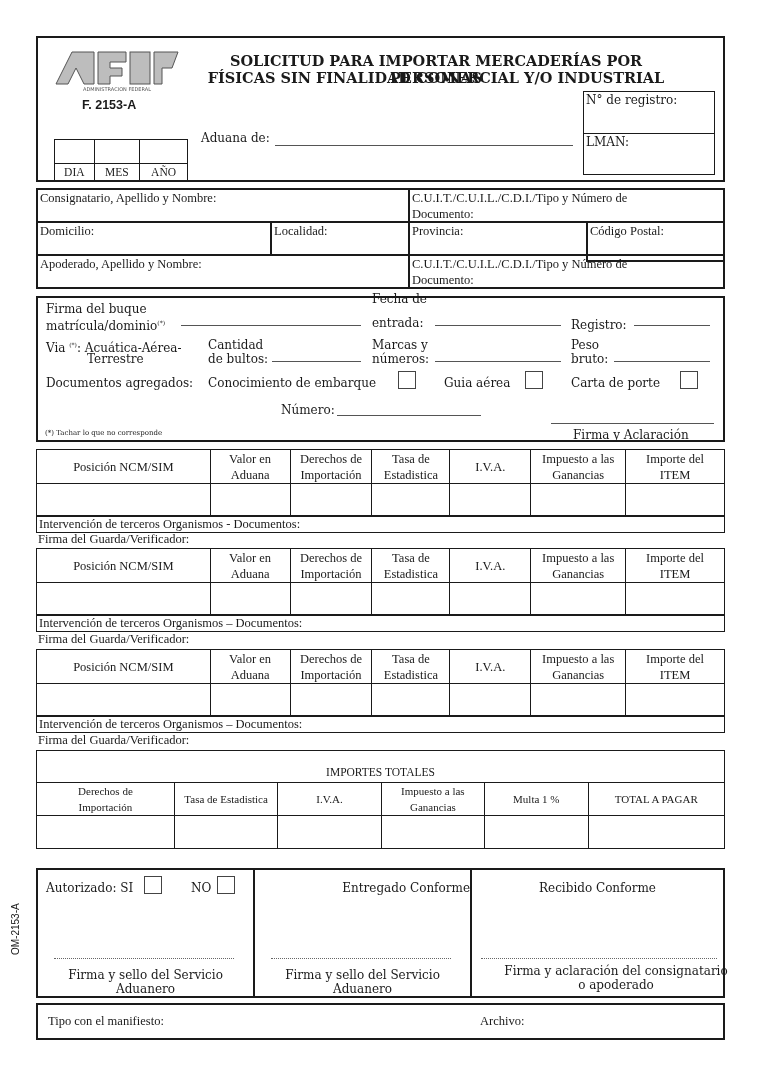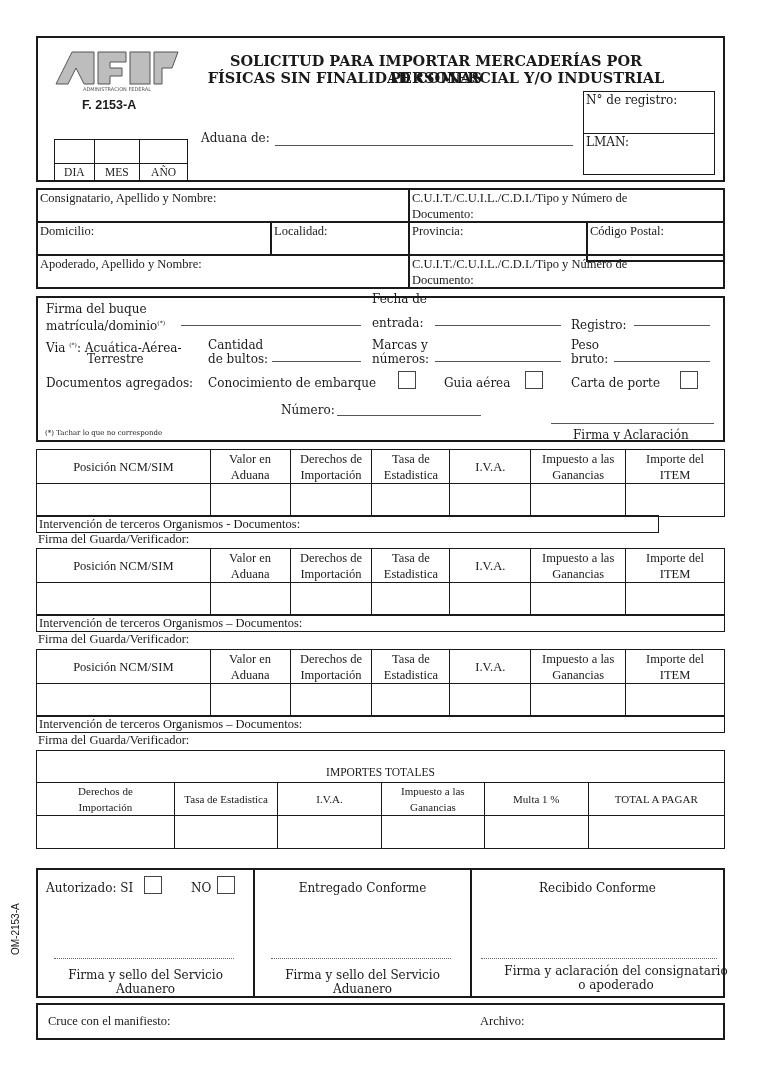--- a/index.html
+++ b/index.html
@@ -152,21 +152,21 @@
     <td></td>
     <td></td>
     <td></td>
     <td></td>
     <td></td>
     <td></td>
     <td></td>
   </tr>
 </tbody>
   </table>
-<div class="cellbox" style="left:36px; top:515px; width:623px; height:18px; padding-top:0;">
+<div class="cellbox" style="left:36px; top:515px; width:689px; height:18px; padding-top:0;">
   <span>Intervención de terceros Organismos - Documentos:</span>
 </div>
 <div class="ts" style="left:38px; top:532px; font-size:12.5px;">Firma del Guarda/Verificador:</div>
 
 <table class="grid" style="left:36px; top:548px; width:689px; height:67px;">
   <colgroup>
       <col style="width:174px">
       <col style="width:80px">
       <col style="width:82px">
       <col style="width:78px">
@@ -274,23 +274,23 @@
 <div class="box" style="left:253px; top:868px; width:219px; height:130px;"></div>
 <div class="box" style="left:470px; top:868px; width:255px; height:130px;"></div>
 
 <div class="t" style="left:46px; top:881px;">Autorizado: SI</div>
 <div class="chk" style="left:144px; top:876px;"></div>
 <div class="t" style="left:191px; top:881px;">NO</div>
 <div class="chk" style="left:217px; top:876px;"></div>
 <div class="dotline" style="left:54px; top:958px; width:180px;"></div>
 <div class="t" style="left:38px; top:968px; width:215px; text-align:center;"><span>Firma y sello del Servicio</span><br><span>Aduanero</span></div>
 
-<div class="t" style="left:255px; top:881px; width:215px; text-align:center;">Entregado Conforme</div>
+<div class="t" style="left:255px; top:881px; width:215px; text-align:right;">Entregado Conforme</div>
 <div class="dotline" style="left:271px; top:958px; width:180px;"></div>
 <div class="t" style="left:255px; top:968px; width:215px; text-align:center;"><span>Firma y sello del Servicio</span><br><span>Aduanero</span></div>
 
 <div class="t" style="left:472px; top:881px; width:251px; text-align:center;">Recibido Conforme</div>
 <div class="dotline" style="left:481px; top:958px; width:236px;"></div>
 <div class="t" style="left:472px; top:964px; width:288px; text-align:center;"><span>Firma y aclaración del consignatario</span><br><span>o apoderado</span></div>
 
 <div class="box" style="left:36px; top:1003px; width:689px; height:37px;"></div>
-<div class="ts" style="left:48px; top:1014px; font-size:12.5px;">Cruce con el manifiesto:</div>
+<div class="ts" style="left:48px; top:1014px; font-size:12.5px;">Tipo con el manifiesto:</div>
 <div class="ts" style="left:480px; top:1014px; font-size:12.5px;">Archivo:</div>
 
 </body></html>

